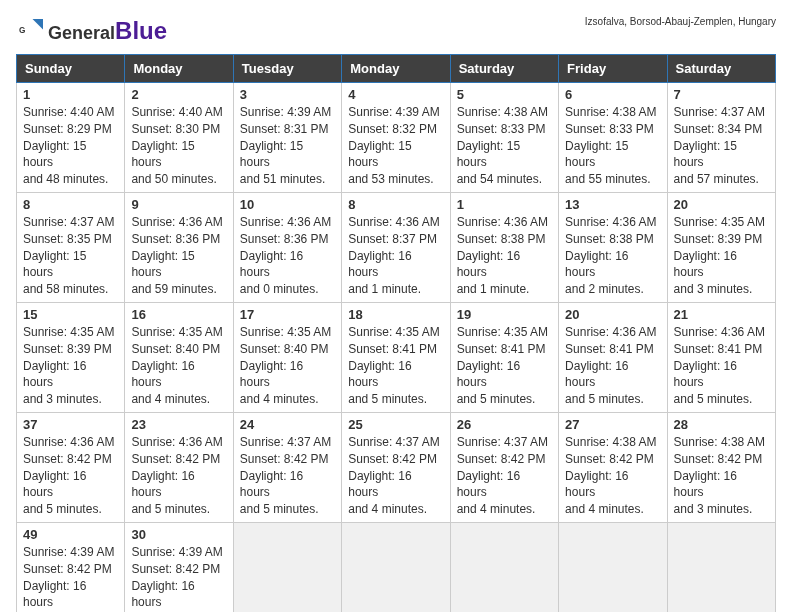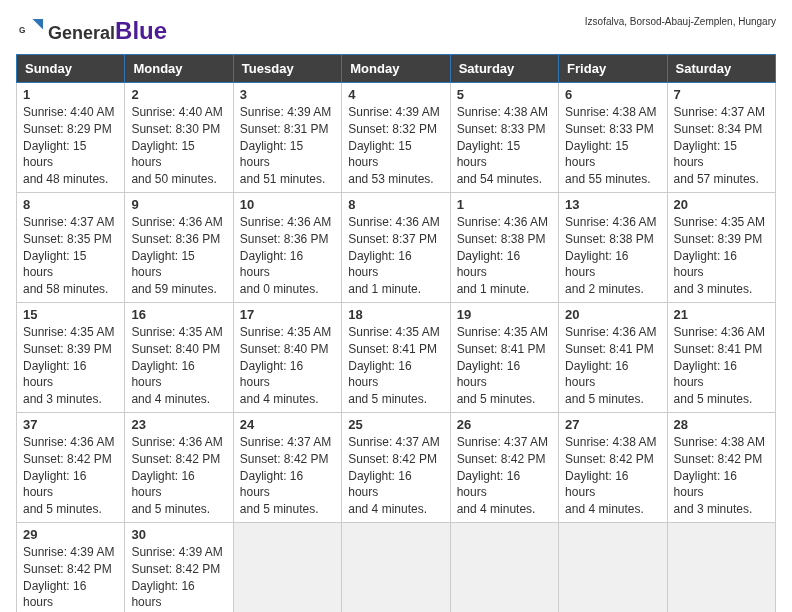--- a/index.html
+++ b/index.html
@@ -321,21 +321,21 @@
         <td>
           <span class="day-number">28</span>
           <div class="day-info" style="white-space: pre-line;">Sunrise: 4:38 AM
 Sunset: 8:42 PM
 Daylight: 16 hours
 and 3 minutes.</div>
         </td>
       </tr>
       <tr class="last-row">
         <td>
-          <span class="day-number">29</span>
+          <span class="day-number">49</span>
           <div class="day-info" style="white-space: pre-line;">Sunrise: 4:39 AM
 Sunset: 8:42 PM
 Daylight: 16 hours
 and 2 minutes.</div>
         </td>
         <td>
           <span class="day-number">30</span>
           <div class="day-info" style="white-space: pre-line;">Sunrise: 4:39 AM
 Sunset: 8:42 PM
 Daylight: 16 hours

